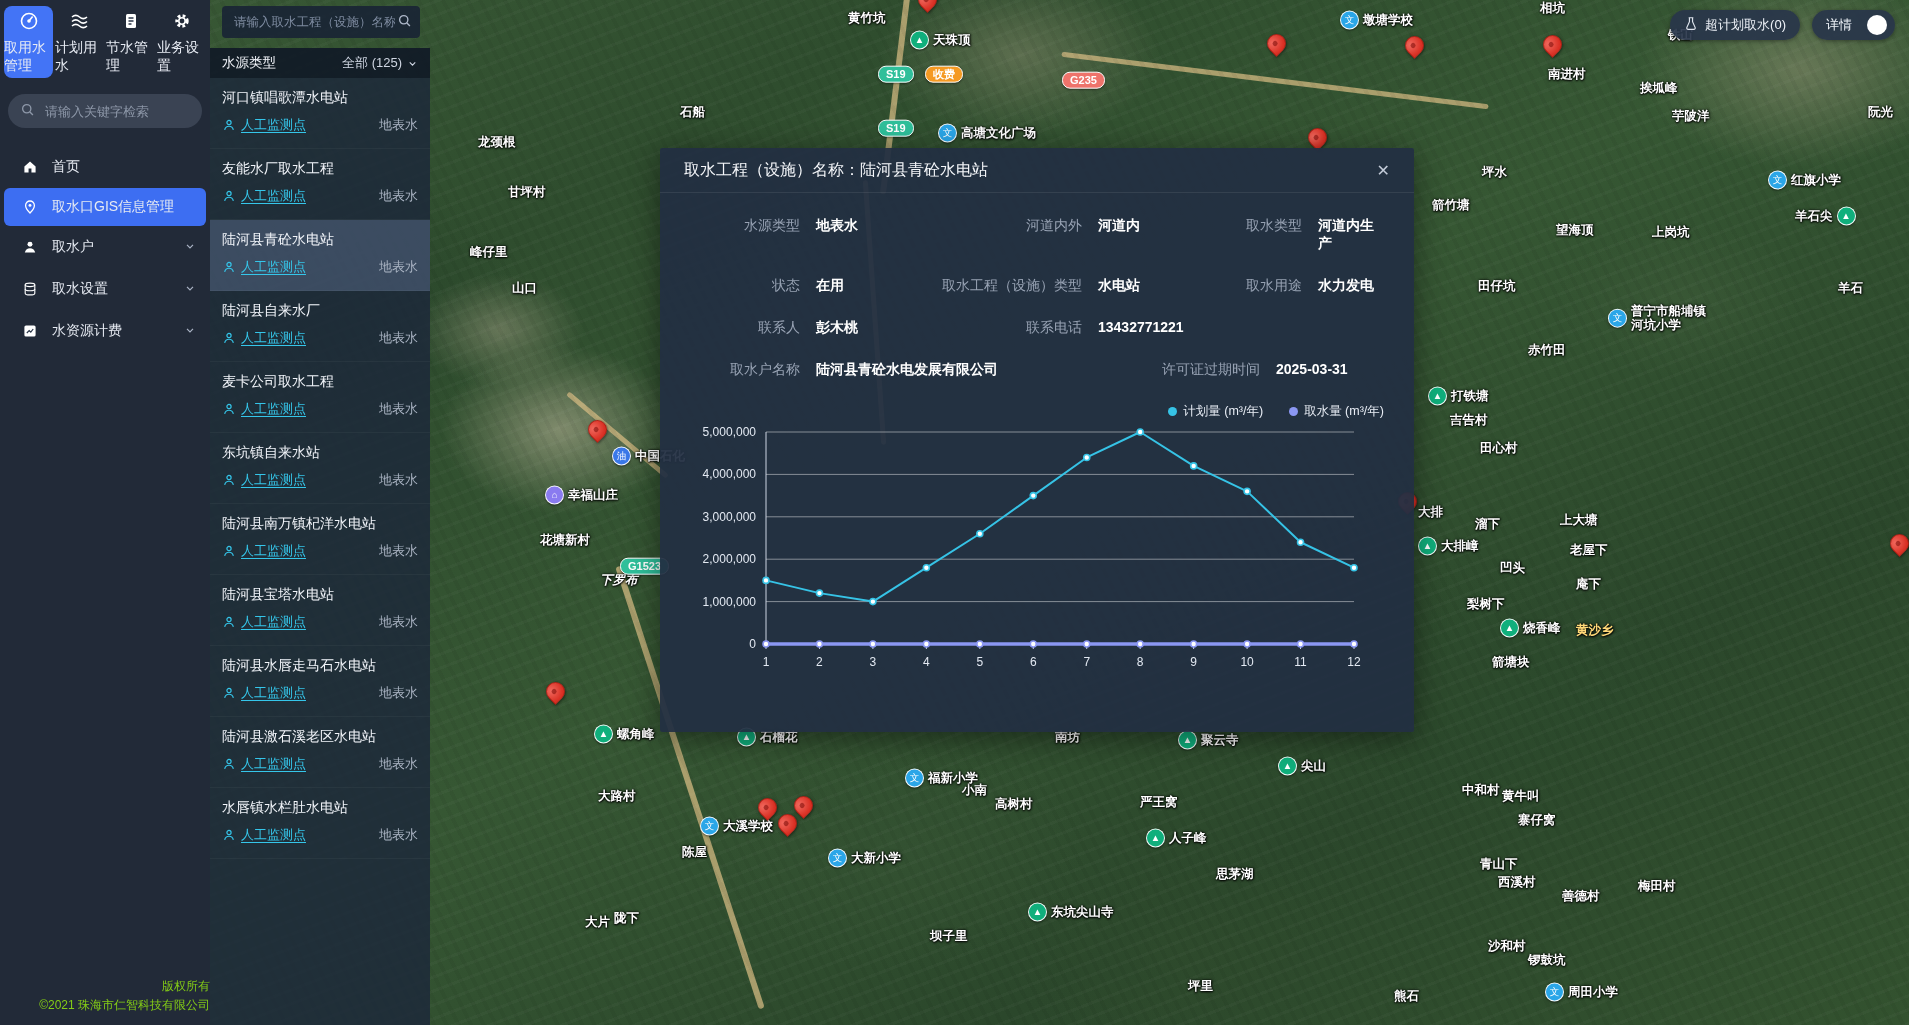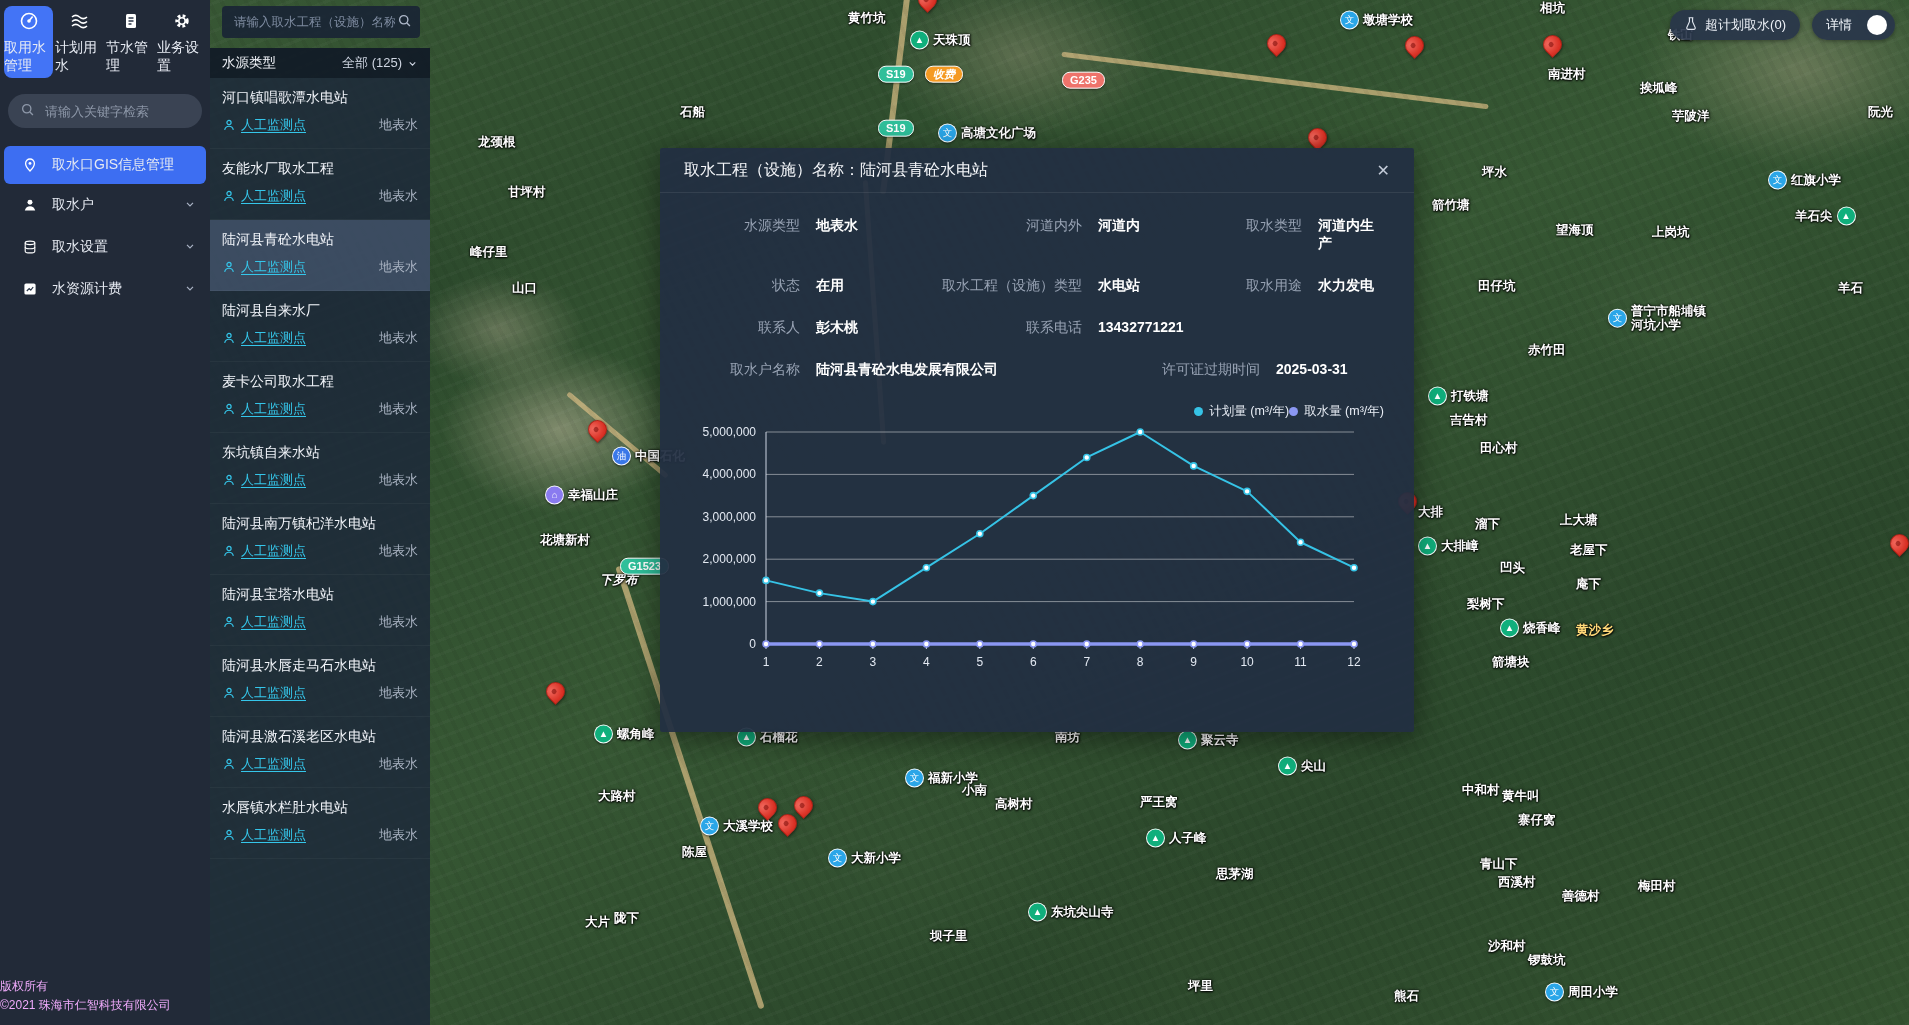--- a/index.html
+++ b/index.html
@@ -63,22 +63,22 @@
   .sb-search{margin:16px 8px 0 8px;height:34px;border-radius:17px;background:#3a4353;
     display:flex;align-items:center;padding:0 12px;gap:8px;}
   .sb-search input{background:transparent;border:none;outline:none;color:#cdd4e0;
     font-size:13px;width:150px;font-family:inherit;}
   .sb-search input::placeholder{color:#8d97a8;}
   .menu{margin-top:18px;}
   .mi{height:42px;display:flex;align-items:center;padding:0 14px 0 22px;gap:14px;
     font-size:14px;color:#e6eaf2;cursor:pointer;position:relative;}
   .mi.active{background:#3d6ef2;border-radius:6px;margin:0 4px;padding-left:18px;height:38px;}
   .mi .chev{margin-left:auto;color:#aab3c5;}
-  .copyright{position:absolute;bottom:10px;left:0;right:0;text-align:left;
-    color:#f0abfc;font-size:12px;line-height:1.6;}
+  .copyright{position:absolute;bottom:10px;left:0;right:0;text-align:right;
+    color:#84cc16;font-size:12px;line-height:1.6;}
 
   
   .stations{position:absolute;left:210px;top:0;bottom:0;width:220px;z-index:5;}
   .st-search{position:absolute;top:6px;left:12px;right:10px;height:32px;border-radius:4px;
     background:rgba(24,34,52,.88);display:flex;align-items:center;padding:0 10px;}
   .st-search input{background:transparent;border:none;outline:none;color:#cdd4e0;
     font-size:12.5px;flex:1;font-family:inherit;}
   .st-search input::placeholder{color:#7e8ba0;}
   .st-filter{position:absolute;top:48px;left:0;right:0;height:30px;
     background:rgba(15,23,38,.88);display:flex;align-items:center;
@@ -105,41 +105,41 @@
   .m-close{margin-left:auto;color:#c3cbd8;font-size:16px;cursor:pointer;}
   .m-info{padding:24px 40px 0 40px;}
   .m-row{display:flex;margin-bottom:24px;font-size:14px;align-items:baseline;}
   .cell{display:flex;align-items:baseline;}
   .cell .lbl{color:#98a3b4;text-align:right;flex:none;}
   .cell .val{color:#fff;font-weight:700;margin-left:16px;}
   .cell.c1{width:240px;} .cell.c1 .lbl{min-width:100px;}
   .cell.c2{width:262px;} .cell.c2 .lbl{min-width:142px;}
   .cell.c3{flex:1;} .cell.c3 .lbl{min-width:100px;}
   .cell.c1w{width:460px;} .cell.c1w .lbl{min-width:100px;}
-  .legend{display:flex;justify-content:flex-end;margin:14px 30px 2px 0;}
+  .legend{display:flex;justify-content:flex-end;gap:26px;margin:14px 30px 2px 0;}
   .leg-item{display:flex;align-items:center;gap:6px;font-size:12.5px;color:#e8edf5;cursor:pointer;}
   .leg-dot{width:9px;height:9px;border-radius:50%;}
   .chart-wrap{padding-left:14px;}
 </style>
 </head>
 <body>
 
 <div class="app">
 
   <div class="map">
     <div class="road" style="left:893px;top:-20px;width:6px;height:215px;transform:rotate(7deg);"></div>
     <div class="road" style="left:872px;top:180px;width:5px;height:265px;transform:rotate(-4deg);"></div>
     <div class="road" style="left:1060px;top:78px;width:430px;height:5px;transform:rotate(7deg);"></div>
     <div class="road" style="left:687px;top:555px;width:6px;height:465px;transform:rotate(-18deg);"></div>
     <div class="road" style="left:615px;top:370px;width:5px;height:130px;transform:rotate(-50deg);"></div>
     <div id="map-labels">
         <span class="mlabel" style="left: 848px; top: 18px;"><span class="txt">黄竹坑</span></span>
         <span class="mlabel" style="left: 910px; top: 40px;"><span class="poi green">▲</span><span class="txt">天珠顶</span></span>
         <span class="mlabel" style="left: 878px; top: 74px;"><span class="rbadge road_s">S19</span></span>
-        <span class="mlabel" style="left: 925px; top: 74px; font-style: italic;"><span class="rbadge toll">收费</span></span>
+        <span class="mlabel" style="left: 925px; top: 74px;"><span class="rbadge toll">收费</span></span>
         <span class="mlabel" style="left: 1062px; top: 80px;"><span class="rbadge road_g">G235</span></span>
         <span class="mlabel" style="left: 878px; top: 128px;"><span class="rbadge road_s">S19</span></span>
         <span class="mlabel" style="left: 938px; top: 133px;"><span class="poi school">文</span><span class="txt">高塘文化广场</span></span>
         <span class="mlabel" style="left: 680px; top: 112px;"><span class="txt">石船</span></span>
         <span class="mlabel" style="left: 478px; top: 142px;"><span class="txt">龙颈根</span></span>
         <span class="mlabel" style="left: 508px; top: 192px;"><span class="txt">甘坪村</span></span>
         <span class="mlabel" style="left: 470px; top: 252px;"><span class="txt">峰仔里</span></span>
         <span class="mlabel" style="left: 512px; top: 288px;"><span class="txt">山口</span></span>
         <span class="mlabel" style="left: 1340px; top: 20px;"><span class="poi school">文</span><span class="txt">墩塘学校</span></span>
         <span class="mlabel" style="left: 1540px; top: 8px;"><span class="txt">相坑</span></span>
@@ -285,20 +285,28 @@
     <div class="sb-search">
       <span>
         <svg width="15" height="15" viewBox="0 0 20 20" fill="none" stroke="#8d97a8" stroke-width="1.8">
           <circle cx="9" cy="9" r="5.5"></circle>
             <path d="M13.2 13.2l4 4"></path>
         </svg>
       </span>
       <input placeholder="请输入关键字检索" style="">
     </div>
     <nav class="menu" id="sb-menu">
+        <div class="mi">
+          <span style="display:flex">
+            <svg width="16" height="16" viewBox="0 0 20 20">
+              <path d="M3 9.5l7-6.5 7 6.5V17h-5.2v-5H8.2v5H3z" fill="#fff"></path>
+            </svg>
+          </span>
+          <span>首页</span>
+        </div>
         <div class="mi active">
           <span style="display:flex">
             <svg width="16" height="16" viewBox="0 0 20 20" fill="none" stroke="#fff" stroke-width="1.6">
               <path d="M10 2.5a5.5 5.5 0 0 1 5.5 5.5c0 4-5.5 9.5-5.5 9.5S4.5 12 4.5 8A5.5 5.5 0 0 1 10 2.5z"></path>
               <circle cx="10" cy="8" r="1.8" fill="#fff" stroke="none"></circle>
             </svg>
           </span>
           <span>取水口GIS信息管理</span>
         </div>
         <div class="mi">

